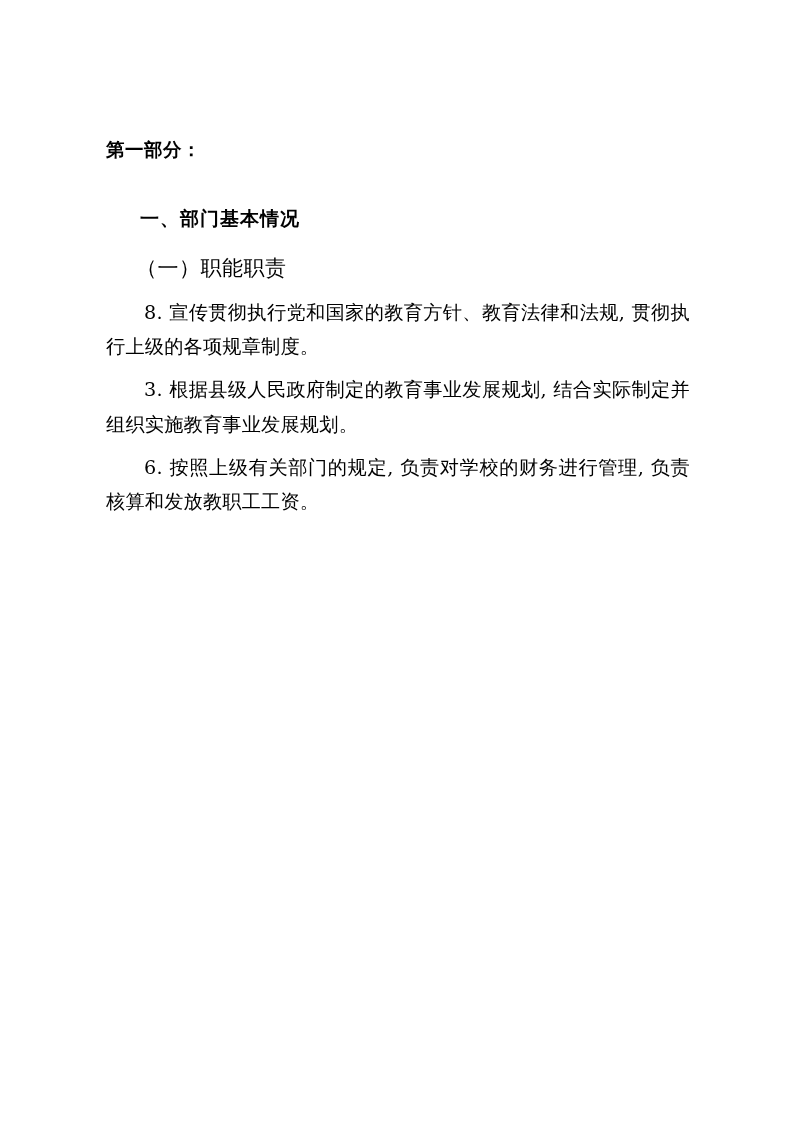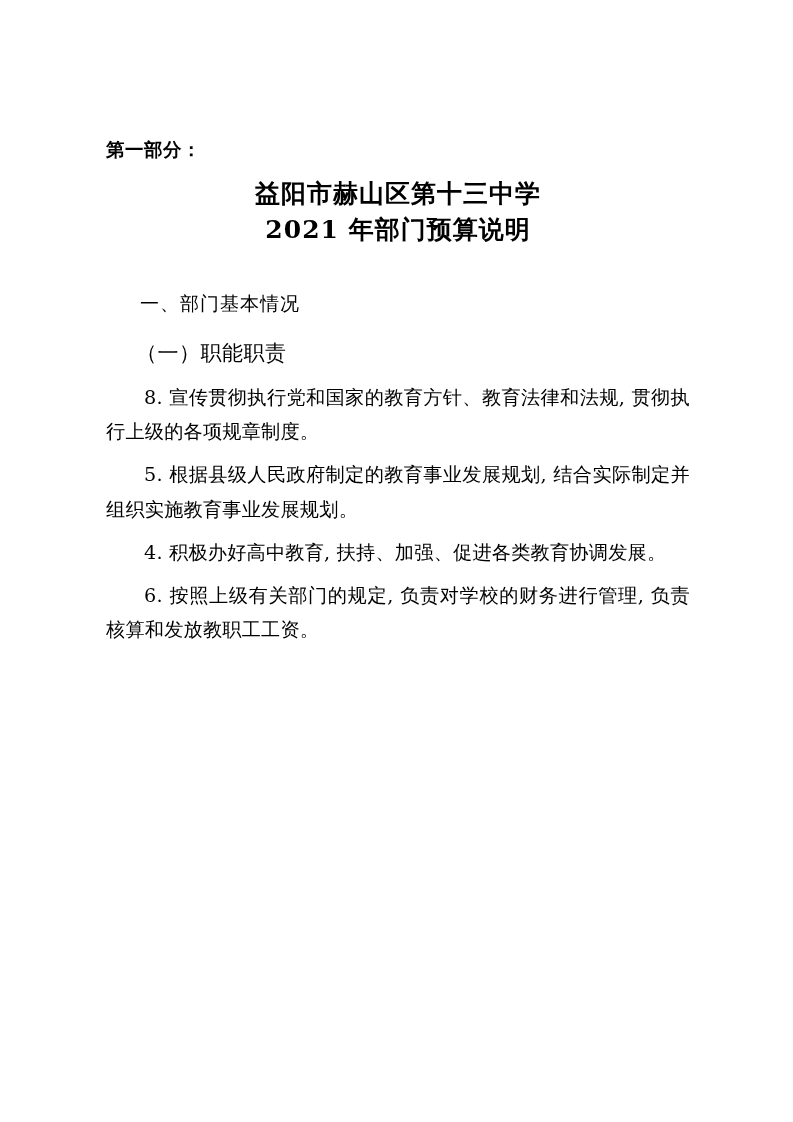--- a/index.html
+++ b/index.html
@@ -38,21 +38,21 @@
     font-weight: bold;
     line-height: 1.42;
     letter-spacing: 1px;
     margin: 6px 0 0 0;
   }
   .doc-title .line2 {
     display: block;
   }
   .section-heading {
     font-size: 19px;
-    font-weight: normal;
+    font-weight: bold;
     letter-spacing: 1px;
     margin: 44px 0 0 0;
     text-indent: 34px;
   }
   .sub-heading {
     font-size: 21px;
     letter-spacing: 0.5px;
     margin: 22px 0 0 0;
     text-indent: 30px;
   }
@@ -79,30 +79,25 @@
   }
 </style>
 </head>
 <body>
 
 <div class="page">
   <div class="content">
 
     <div class="part-label">第一部分：</div>
 
-    <div class="doc-title">
-      <span class="line1">益阳市赫山区第十三中学</span>
-      <span class="line2">2021 年部门预算说明</span>
-    </div>
 
     <div class="section-heading">一、部门基本情况</div>
 
     <div class="sub-heading">（一）职能职责</div>
 
     <p class="body-par">8. 宣传贯彻执行党和国家的教育方针、教育法律和法规, 贯彻执行上级的各项规章制度。</p>
-    <p class="body-par">5. 根据县级人民政府制定的教育事业发展规划, 结合实际制定并组织实施教育事业发展规划。</p>
-    <p class="body-par">4. 积极办好高中教育, 扶持、加强、促进各类教育协调发展。</p>
+    <p class="body-par">3. 根据县级人民政府制定的教育事业发展规划, 结合实际制定并组织实施教育事业发展规划。</p>
     <p class="body-par">6. 按照上级有关部门的规定, 负责对学校的财务进行管理, 负责核算和发放教职工工资。</p>
 
   </div>
 
   <div class="page-number">3</div>
 </div>
 
 </body></html>

